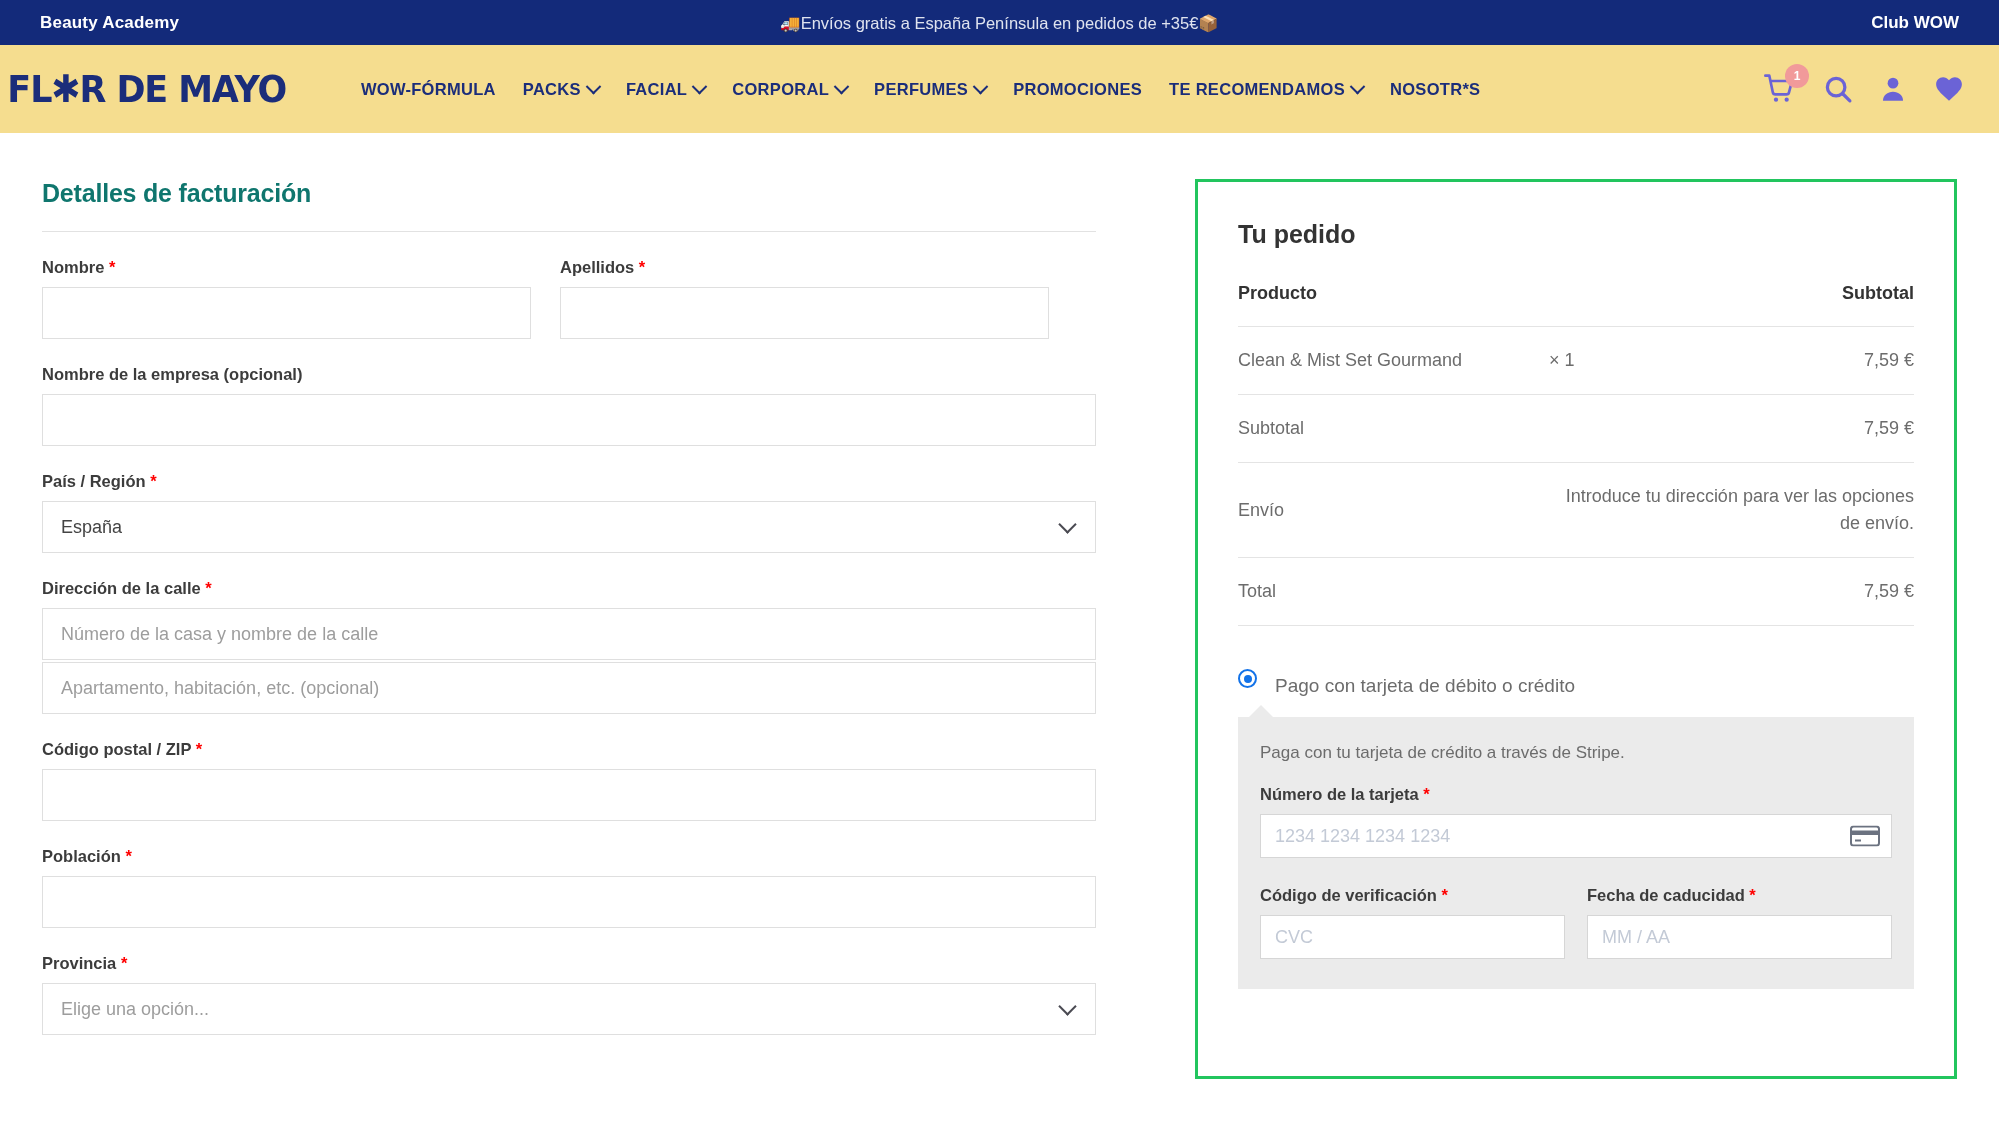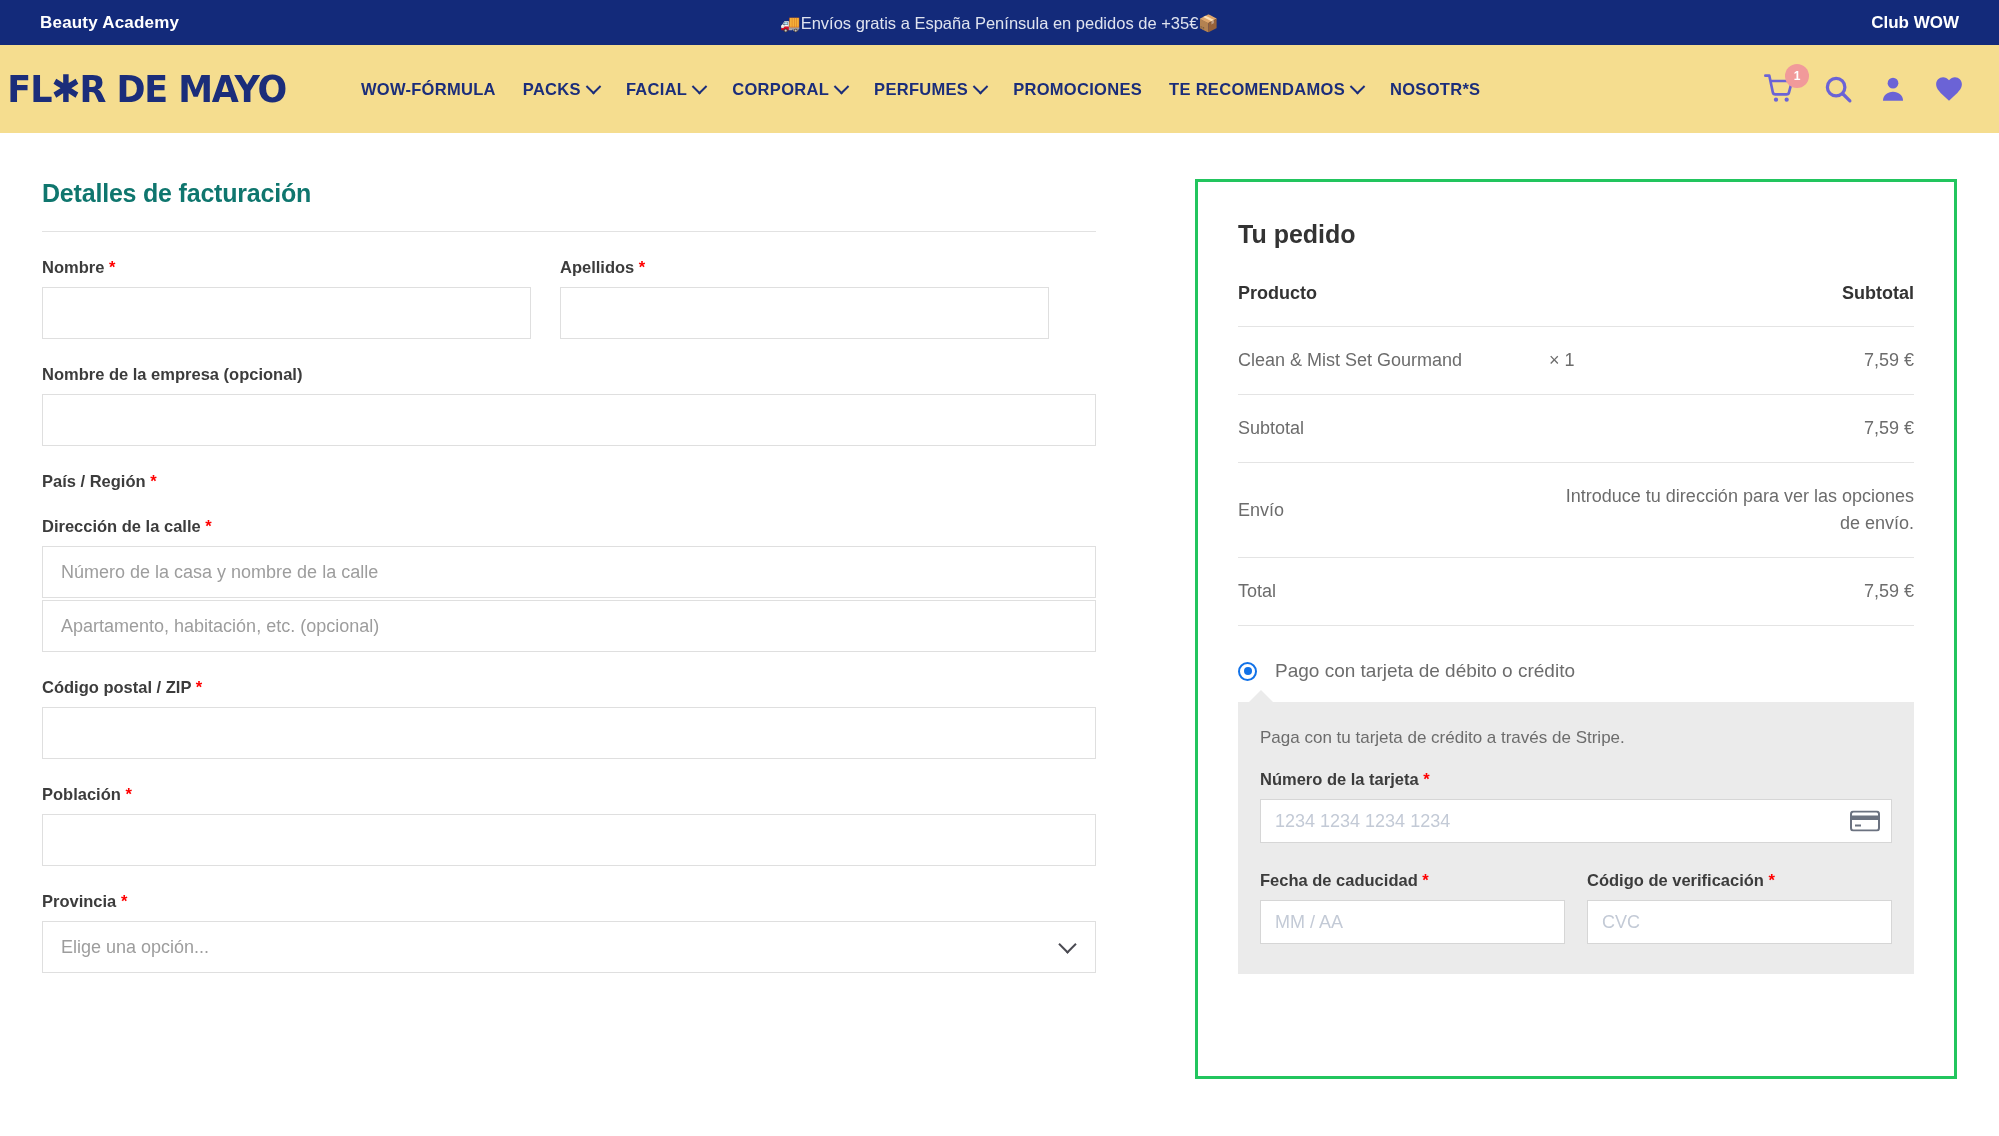--- a/index.html
+++ b/index.html
@@ -231,21 +231,21 @@
     cursor: pointer;
   }
   .radio::after {
     content: "";
     position: absolute;
     left: 3.5px; top: 3.5px;
     width: 8px; height: 8px;
     border-radius: 50%;
     background: #1272e8;
   }
-  .pay-label { font-size: 19px; color: #6c6c6c; }
+  .pay-label { font-size: 19px; color: #6c6c6c; margin-top: 15px; }
   .stripe-box {
     background: #ebebeb;
     margin-top: 14px;
     padding: 26px 22px 30px 22px;
     position: relative;
   }
   .stripe-arrow {
     position: absolute;
     top: -12px; left: 10px;
     width: 0; height: 0;
@@ -387,20 +387,24 @@
     <div class="field">
       <label class="field-label">Nombre de la empresa (opcional)</label>
       <input class="input" type="text" value="" style="">
     </div>
 
     <div class="field">
       <label class="field-label">
         <span>País / Región</span>
         <span class="req">*</span>
       </label>
+      <div class="select-wrap">
+        <input class="input" type="text" readonly="" value="España" style="">
+        <span class="select-chev"></span>
+      </div>
     </div>
 
     <div class="field">
       <label class="field-label">
         <span>Dirección de la calle</span>
         <span class="req">*</span>
       </label>
       <input class="input" type="text" placeholder="Número de la casa y nombre de la calle" style="">
       <input class="input stacked" type="text" placeholder="Apartamento, habitación, etc. (opcional)" style="">
     </div>
@@ -486,31 +490,31 @@
                 <rect x="1" y="1" width="28" height="19" rx="2.5" fill="#ffffff" stroke="#6b7280" stroke-width="2"></rect>
                 <rect x="2" y="5" width="26" height="4.5" fill="#6b7280"></rect>
                 <rect x="5" y="14" width="6" height="2" fill="#6b7280"></rect>
               </svg>
             </span>
           </div>
 
           <div class="card-row">
             <div class="card-col">
               <label class="card-label">
+                <span>Código de verificación</span>
+                <span class="req">*</span>
+              </label>
+              <input class="card-input" type="text" placeholder="CVC" style="">
+            </div>
+            <div class="card-col">
+              <label class="card-label">
                 <span>Fecha de caducidad</span>
                 <span class="req">*</span>
               </label>
               <input class="card-input" type="text" placeholder="MM / AA" style="">
             </div>
-            <div class="card-col">
-              <label class="card-label">
-                <span>Código de verificación</span>
-                <span class="req">*</span>
-              </label>
-              <input class="card-input" type="text" placeholder="CVC" style="">
-            </div>
           </div>
         </div>
       </div>
     </div>
   </div>
 
 </div>
 
 </body></html>

